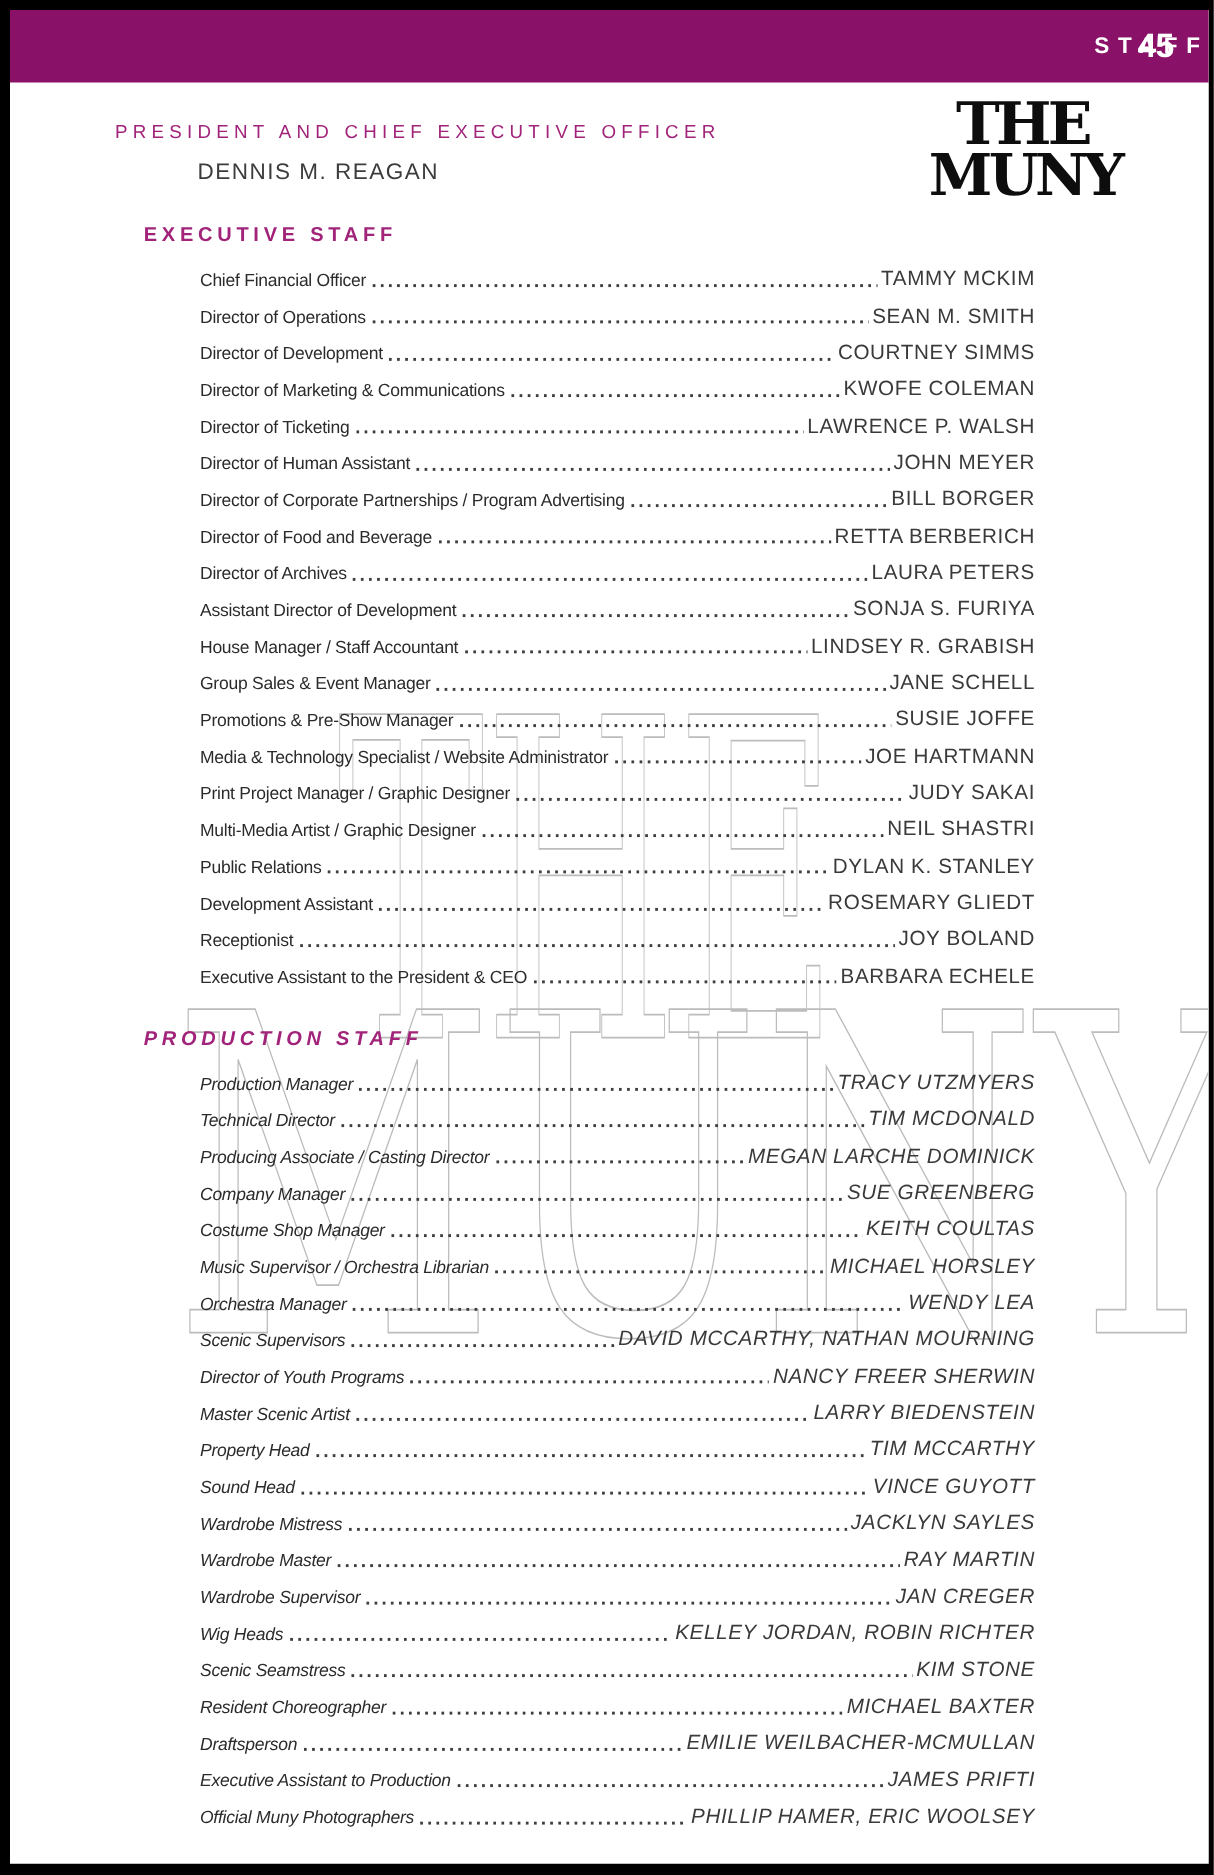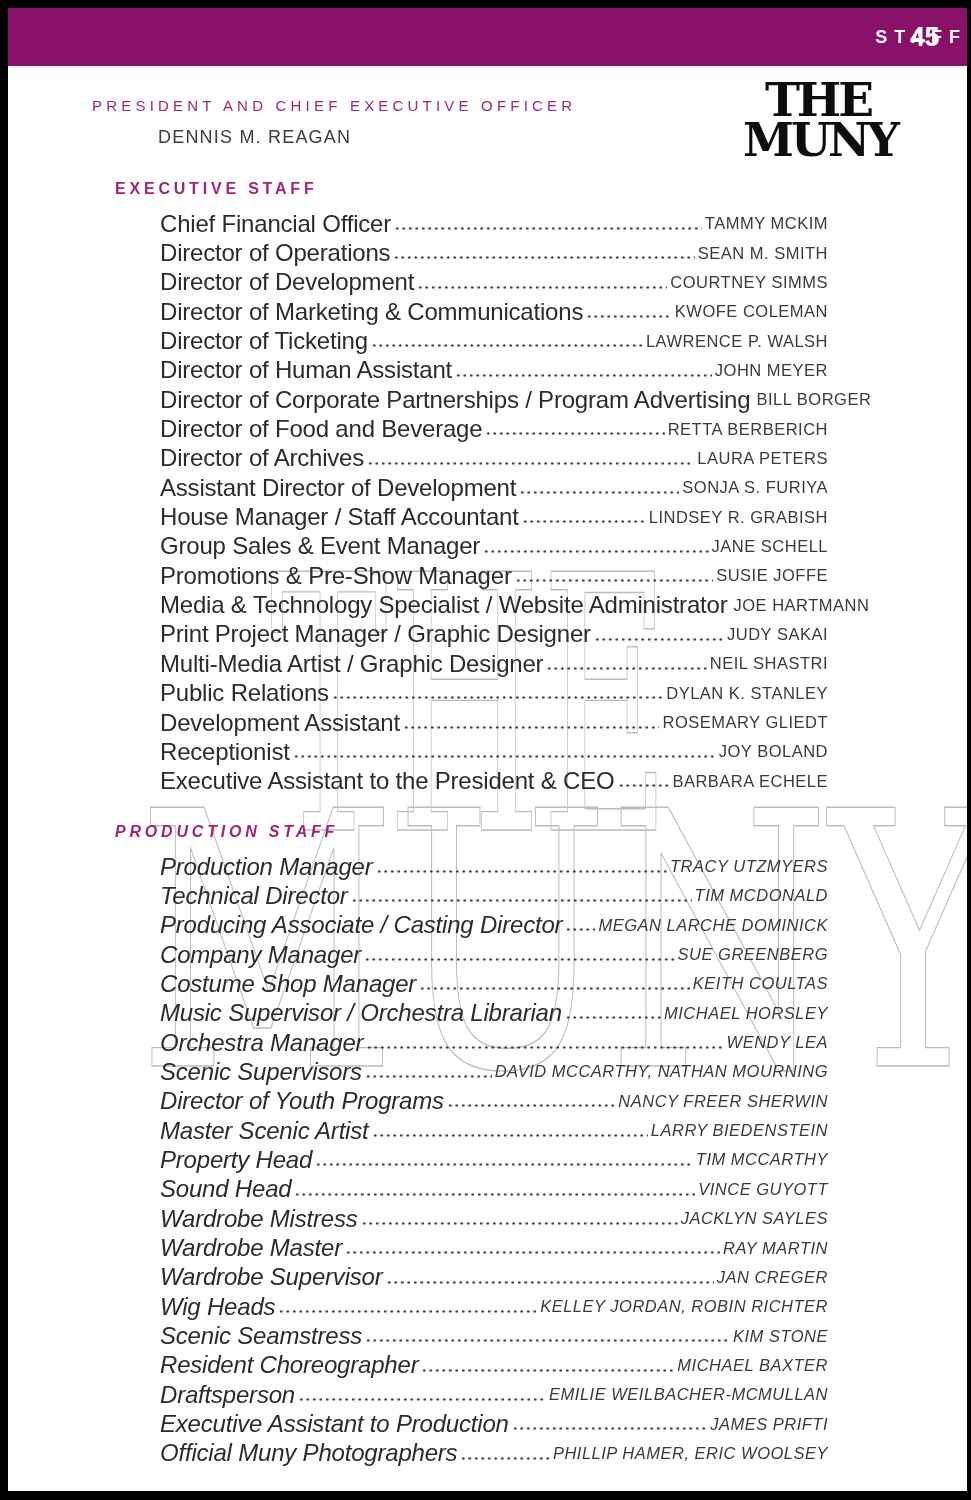--- a/index.html
+++ b/index.html
@@ -88,21 +88,21 @@
     letter-spacing: 3.8px;
     white-space: nowrap;
   }
   .rows { margin-left: 45px; }
   .row {
     display: flex;
     align-items: center;
     height: 29.35px;
   }
   .row .staff-title {
-    font-size: 24px;
+    font-size: 14px;
     color: #2b2b2b;
     letter-spacing: -0.2px;
     white-space: nowrap;
     flex: 0 0 auto;
   }
   .row .dots {
     flex: 1 1 auto;
     align-self: stretch;
     margin: 0 3px;
     background-image: radial-gradient(circle, #3e3e3e 1.05px, rgba(0,0,0,0) 1.35px);

